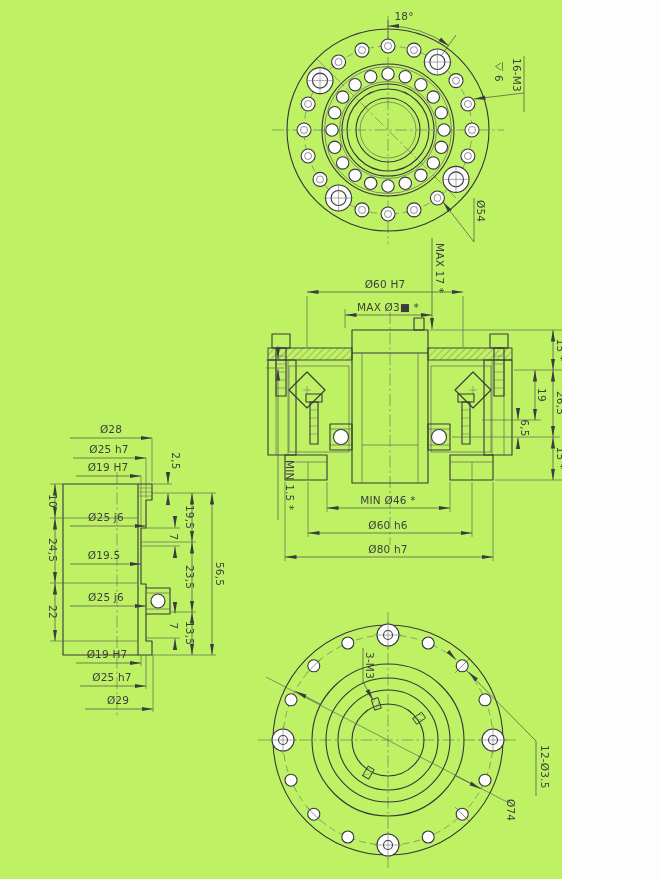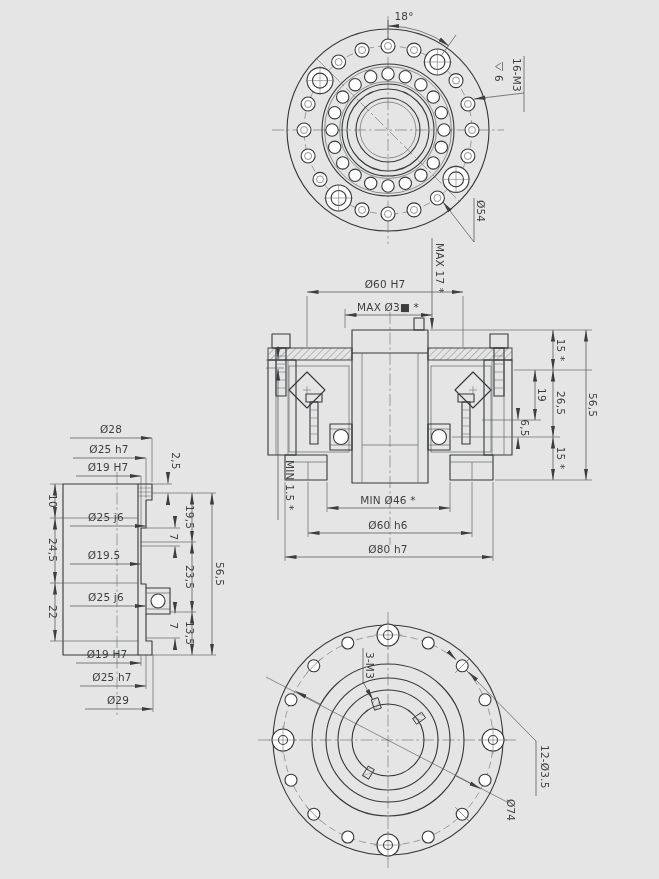--- a/index.html
+++ b/index.html
@@ -1,16 +1,16 @@
 <!DOCTYPE html>
 <html><head>
 <meta charset="utf-8">
 <style>
   html,body{margin:0;padding:0;background:#fdfdfd;}
-  #sheet{width:659px;height:879px;position:relative;background:#e5e5e5;overflow:hidden;}
+  #sheet{width:562px;height:879px;position:relative;background:#bef264;overflow:hidden;}
   svg{display:block;}
   svg text{font-family:"DejaVu Sans","Liberation Sans",sans-serif;font-size:10.5px;fill:#3b3d3f;letter-spacing:.2px;}
   .ol{stroke:#36383a;stroke-width:1.1;fill:none;stroke-linejoin:round;}
   .ow{stroke:#36383a;stroke-width:1.1;fill:#fdfdfd;stroke-linejoin:round;}
   .tl{stroke:#5a5c5e;stroke-width:.65;fill:none;}
   .dl{stroke:#4a4c4e;stroke-width:.7;fill:none;}
   .cl{stroke:#66686a;stroke-width:.6;fill:none;stroke-dasharray:12 3 2.5 3;}
   .bc{stroke:#66686a;stroke-width:.6;fill:none;stroke-dasharray:7 4;}
   .hp{fill:url(#hatch);stroke:#36383a;stroke-width:.9;}
   .tick{stroke:#6a6c6e;stroke-width:.55;fill:none;}

